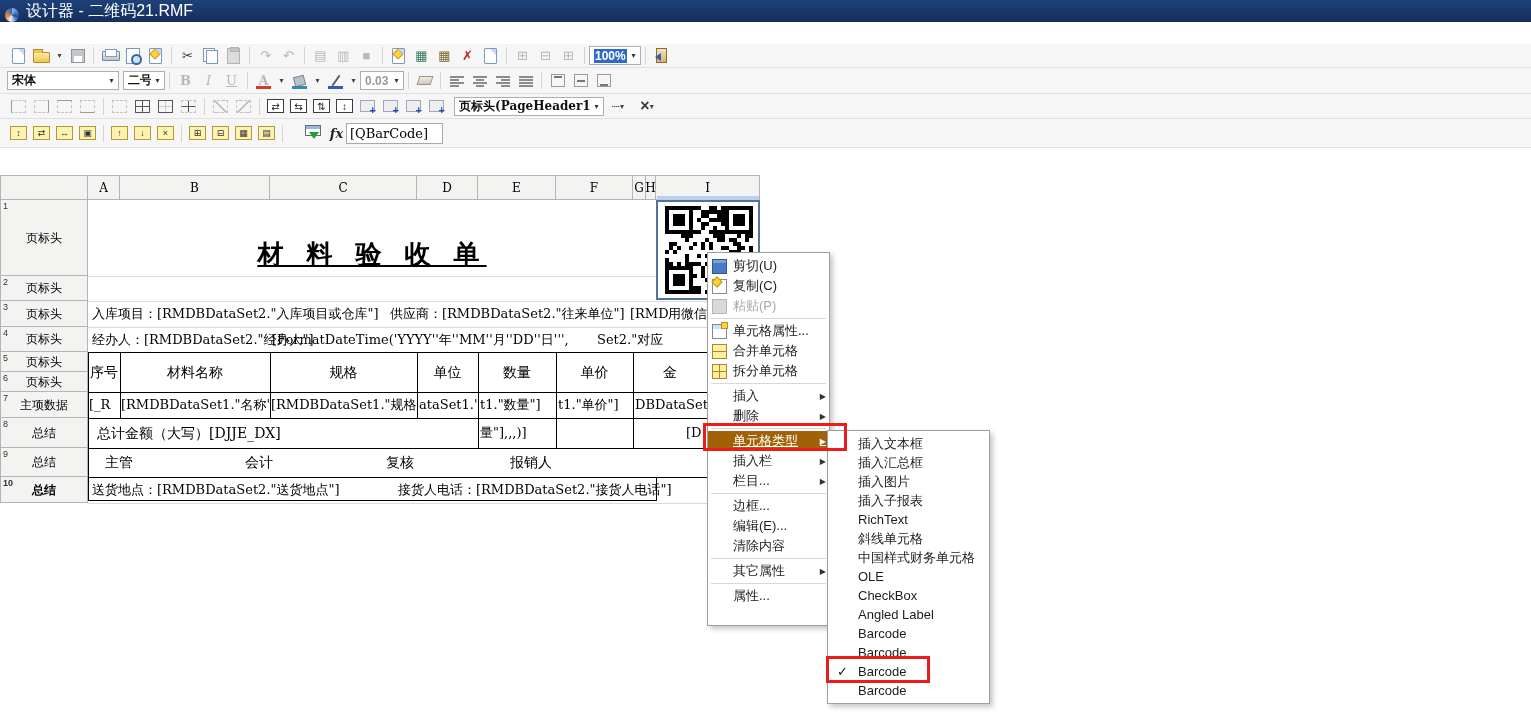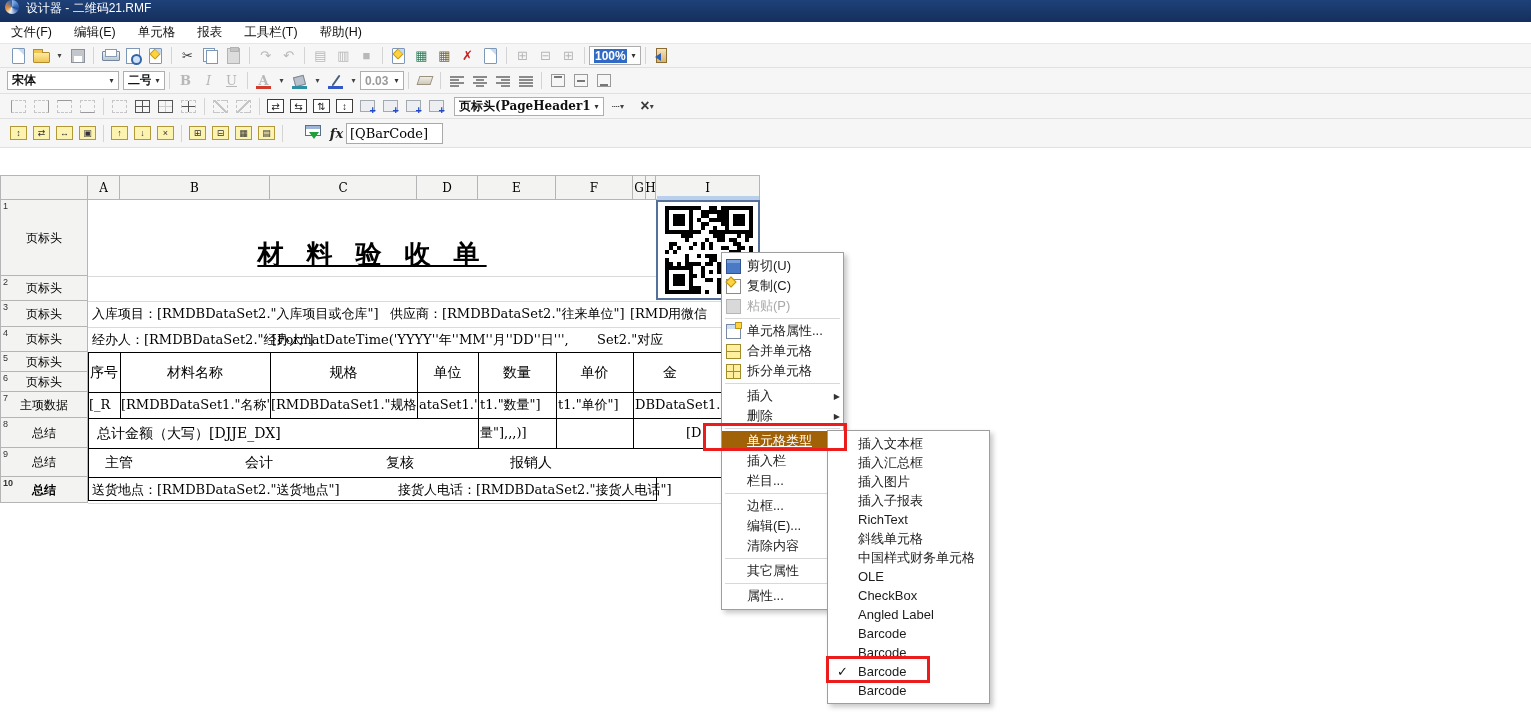--- a/index.html
+++ b/index.html
@@ -1,21 +1,21 @@
 <!DOCTYPE html>
 <html><head>
 <meta charset="utf-8">
 <style>
   * { margin:0; padding:0; box-sizing:border-box; }
   body { font-family:"Liberation Sans","DejaVu Sans",sans-serif; }
   .screen { position:relative; width:1531px; height:722px; background:#fff; overflow:hidden; }
 
   
   .titlebar { position:absolute; left:0; top:0; width:100%; height:22px;
-    background:linear-gradient(#1e4179,#152f5c); color:#fff; display:flex; align-items:flex-start; font-size:12px; }
+    background:linear-gradient(#1e4179,#152f5c); color:#fff; display:flex; align-items:flex-end; font-size:16px; }
   .applogo { width:14px; height:14px; margin:0 7px 0 5px; border-radius:50%;
     background:conic-gradient(#8ab6f0,#1c4e9e 30%,#e8f3ff 55%,#e8913a 70%,#2a62b8); flex:none; }
   
   .menubar { position:absolute; left:0; top:22px; width:100%; height:22px; background:#fff;
     border-bottom:1px solid #e6e6e6; display:flex; align-items:center; font-size:12.5px; color:#111; }
   .menu-item { padding:0 11px; height:100%; display:flex; align-items:center; }
 
   
   .tbrow { position:absolute; left:0; width:100%; background:#f6f6f6; border-bottom:1px solid #e0e0e0;
     display:flex; align-items:center; padding-left:7px; }
@@ -135,21 +135,21 @@
   .th { top:184px; height:40px; line-height:40px; text-align:center; font-size:14px; }
   .td { top:224px; height:26px; line-height:26px; overflow:hidden; }
   .sign { top:280px; height:29px; line-height:29px; font-size:14px; }
   
   .qrcell { position:absolute; left:656px; top:32px; width:104px; height:100px; border:2px solid #54719c; background:#fff; }
   .qrsvg { position:absolute; left:665px; top:38px; }
   .hdrsel { position:absolute; left:657px; top:28px; width:102px; height:4px; background:#b9cfec; }
 
   
   .cmenu { position:absolute; left:707px; top:252px; width:123px; background:#fff; border:1px solid #9e9e9e;
-    box-shadow:3px 3px 5px rgba(0,0,0,.22); z-index:40; padding-top:3px; padding-bottom:3px;margin-left:14px; }
+    box-shadow:3px 3px 5px rgba(0,0,0,.22); z-index:40; padding-top:3px; padding-bottom:19px; }
   .mi { height:20px; display:flex; align-items:center; font-size:13px; color:#1c1c1c; padding-right:3px; }
   .mico { width:15px; height:15px; margin:0 6px 0 4px; flex:none; }
   .milbl { flex:1; white-space:nowrap; }
   .marr { font-size:8px; color:#333; margin-left:2px; flex:none; }
   .msep { height:1px; background:#d8d8d8; margin:2px 3px; }
   .mi.hl { background:#a16207; color:#fff;text-decoration:underline; } .mi.hl .marr { color:#fff; }
   .mi.disabled { color:#a8a8a8; }
   .ico-cut { background:#4a79c5; border:1px solid #2f5596; box-shadow:inset 0 3px 0 #7ba1dd; }
   .ico-copy { background:#fff; border:1px solid #8a8a8a; position:relative; }
   .ico-copy::after { content:""; position:absolute; left:0; top:-2px; width:6px; height:6px; background:#ffd23e; border:1px solid #b89512; transform:rotate(45deg); }
@@ -174,28 +174,20 @@
 </head>
 <body>
 
 <div class="screen">
 
   <div class="titlebar">
     <span class="applogo"></span>
     <span>设计器 - 二维码21.RMF</span>
   </div>
 
-  <div class="menubar">
-    <span class="menu-item">文件(F)</span>
-    <span class="menu-item">编辑(E)</span>
-    <span class="menu-item">单元格</span>
-    <span class="menu-item">报表</span>
-    <span class="menu-item">工具栏(T)</span>
-    <span class="menu-item">帮助(H)</span>
-  </div>
 
   <div class="tbrow tb1">
     <span class="tbtn">
         <span class="i-doc"></span>
       </span>
     <span class="tbtn">
         <span class="i-folder"></span>
       </span>
     <span class="tbtn small">
         <span class="caret">▾</span>

